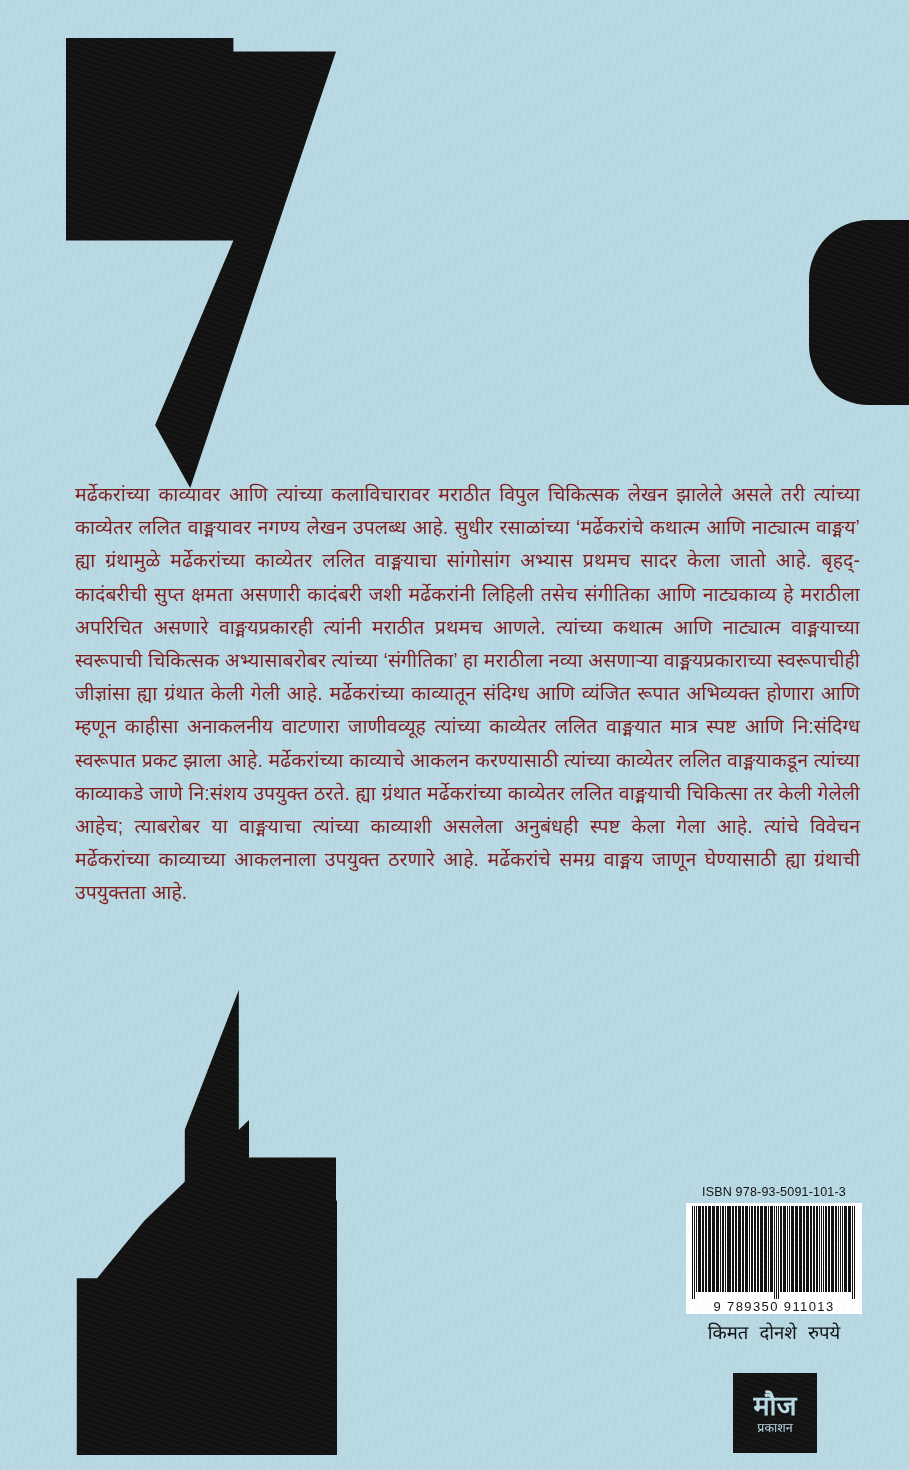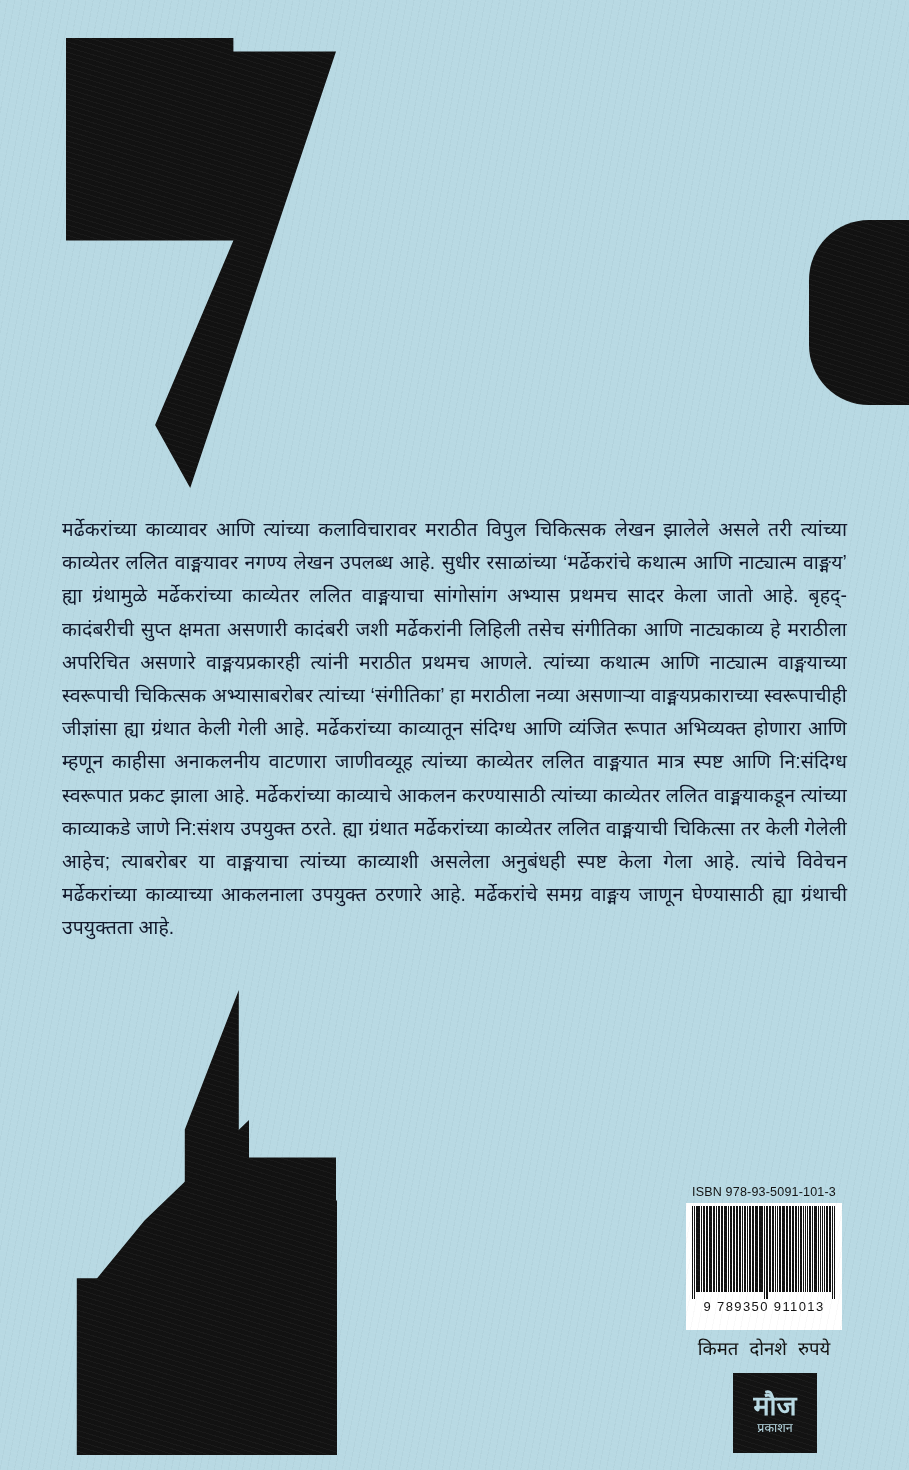--- a/index.html
+++ b/index.html
@@ -59,46 +59,45 @@
     inset: 0;
     pointer-events: none;
     opacity: 0.10;
     background:
       repeating-linear-gradient(17deg, rgba(255,255,255,0.35) 0 1px, rgba(0,0,0,0) 1px 5px),
       repeating-linear-gradient(101deg, rgba(0,0,0,0.25) 0 1px, rgba(0,0,0,0) 1px 7px);
   }
   
   .blurb {
     position: absolute;
-    left: 62px;
+    left: 75px;
     top: 478px;
     width: 785px;
     font-family: "Liberation Sans", sans-serif;
     font-size: 19.4px;
     line-height: 33.2px;
-    color: #0f172a;
+    color: #7f1d1d;
     text-align: justify;
     text-justify: inter-word;
     letter-spacing: 0.1px;
-    margin-top: 35px;
   }
   .attrib {
     display: block;
     text-align: right;
     margin-top: -33px;
   }
   .attrib .name {
     font-weight: bold;
   }
   
   .isbn-block {
     position: absolute;
     left: 686px;
     top: 1185px;
-    width: 156px;
+    width: 176px;
     text-align: center;
   }
   .isbn-text {
     font-family: "Liberation Sans", sans-serif;
     font-size: 12.5px;
     color: #111;
     letter-spacing: 0.2px;
     margin-bottom: 4px;
     text-align: center;
   }
@@ -115,21 +114,21 @@
     display: block;
     background: #111;
     margin-right: 1px;
   }
   .barcode-digits {
     font-family: "Liberation Sans", sans-serif;
     font-size: 13px;
     color: #111;
     letter-spacing: 1.4px;
     background: #fff;
-    padding-bottom: 16px;
+    padding-bottom: 0;
   }
   .price {
     font-family: Liberation Mono, monospace;
     font-size: 18.5px;
     color: #101010;
     margin-top: 5px;
     font-weight: 500;
     text-align: center;
   }
   

